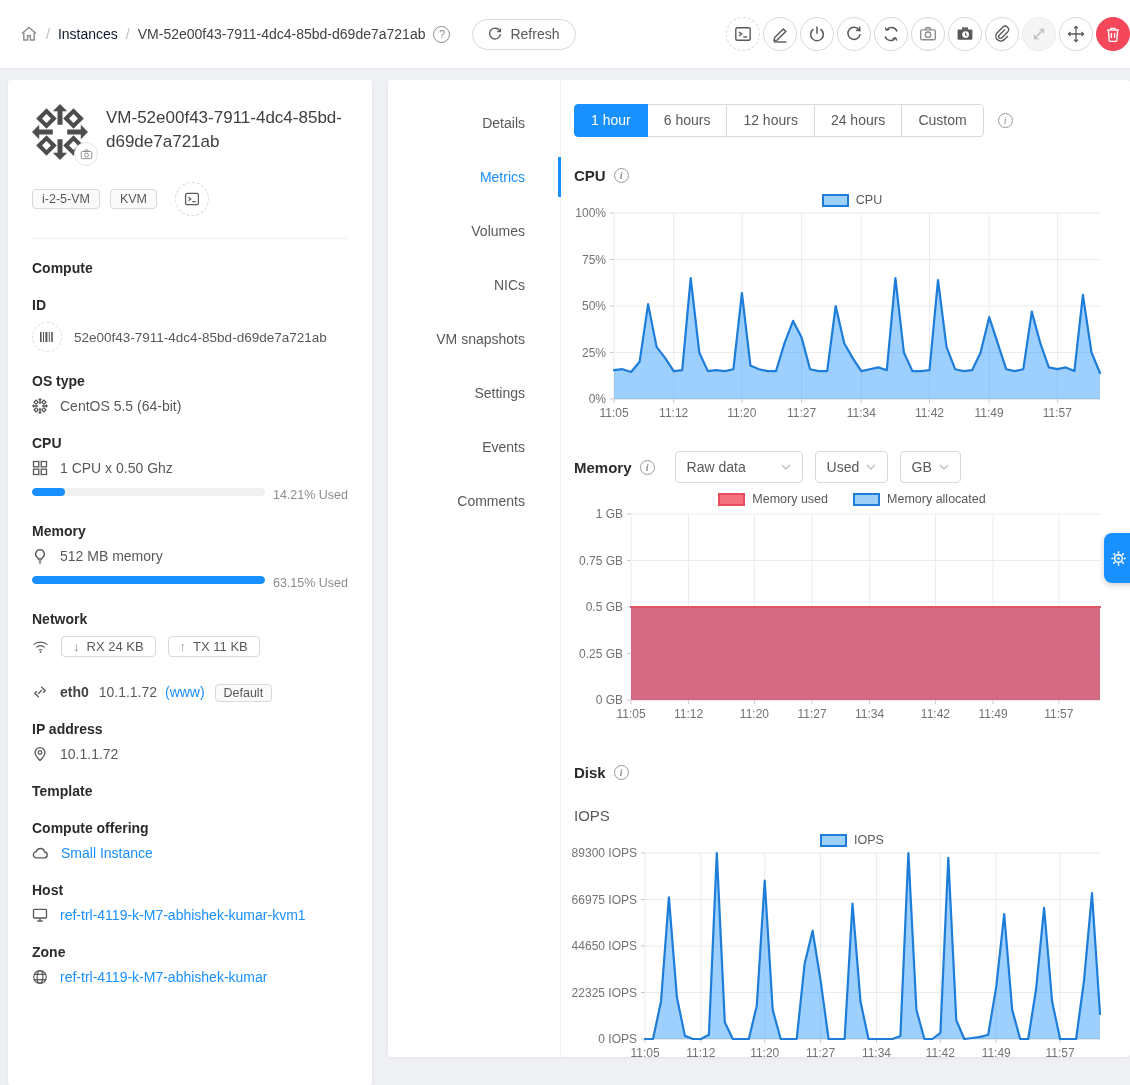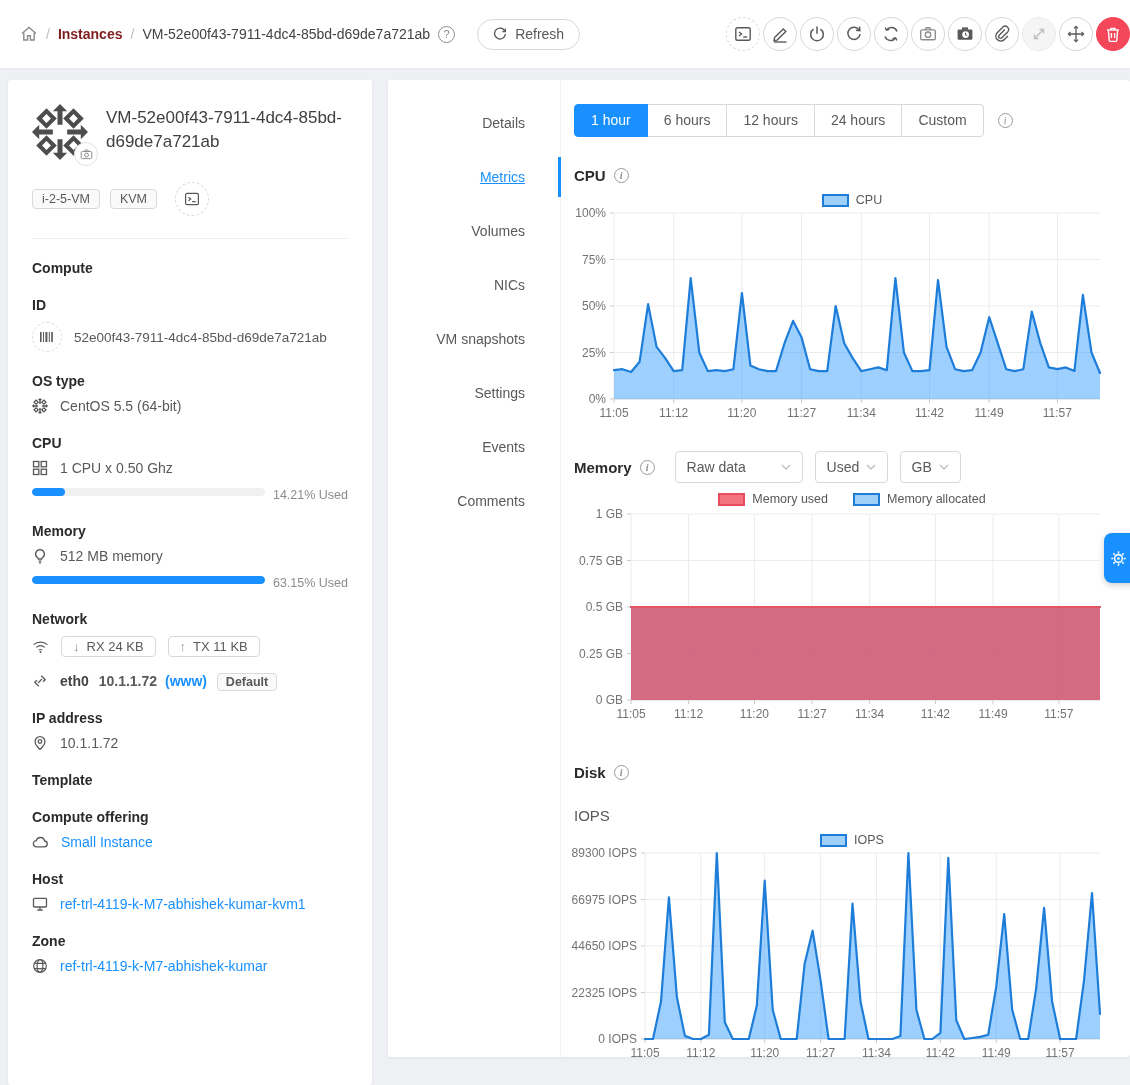--- a/index.html
+++ b/index.html
@@ -13,21 +13,21 @@
   svg { display:block; }
 
   
   .topbar {
     height:68px; background:#fff; display:flex; align-items:center;
     justify-content:space-between; padding:0 0 0 20px;
     box-shadow:0 1px 2px rgba(0,0,0,0.04);
   }
   .breadcrumb { display:flex; align-items:center; gap:8px; color:#8c8c8c; font-size:14px; white-space:nowrap; }
   .breadcrumb .sep { color:#bfbfbf; }
-  .crumb-link { color:#7f1d1d; cursor:pointer;font-weight:bold; }
+  .crumb-link { color:#0f172a; cursor:pointer; }
   .crumb-current { color:#434343; }
   .help-circle {
     width:17px; height:17px; border:1.4px solid #8c8c8c; border-radius:50%;
     display:inline-flex; align-items:center; justify-content:center;
     font-size:11px; color:#8c8c8c; cursor:pointer; flex:0 0 auto;
   }
   .refresh-btn {
     margin-left:14px; height:31px; padding:0 15px; border:1px solid #d9d9d9;
     border-radius:16px; background:#fff; display:inline-flex; align-items:center;
     gap:8px; color:#595959; font-size:14px; cursor:pointer;
@@ -90,21 +90,21 @@
     font-size:12.5px; padding:1px 8px; border-radius:4px; margin-left:6px;
   }
 
   
   .detail-card { flex:1; height:977px; display:flex; overflow:hidden; }
   .side-tabs { width:173px; border-right:1px solid #f0f0f0; padding-top:16px; flex:0 0 auto; }
   .side-tab {
     height:54px; line-height:54px; text-align:right; padding-right:35px;
     color:#595959; font-size:14px; cursor:pointer; position:relative;
   }
-  .side-tab.active { color:#1890ff;text-decoration:underline; }
+  .side-tab.active { color:#1890ff; }
   .side-tab.active::after {
     content:""; position:absolute; right:-1px; top:7px; bottom:7px; width:3px; background:#1890ff;
   }
   .content { flex:1; min-width:0; padding:24px 0 0 13px; }
 
   .tabs-row { display:flex; align-items:center; gap:14px; }
   .segmented { display:inline-flex; }
   .seg {
     height:33px; line-height:31px; padding:0 16px; background:#fff;
     border:1px solid #d9d9d9; color:#595959; font-size:14px; cursor:pointer;
@@ -392,21 +392,21 @@
         </span>
         <button class="pill-btn">
           <span style="color:#8c8c8c;">↓</span>
           <span>RX 24 KB</span>
         </button>
         <button class="pill-btn">
           <span style="color:#8c8c8c;">↑</span>
           <span>TX 11 KB</span>
         </button>
       </div>
-      <div class="sec-row" style="margin-top:16px;font-weight:bold;">
+      <div class="sec-row" style="margin-top:27px;">
         <span class="ic">
           <svg width="16" height="16" viewBox="0 0 16 16" fill="none" stroke="#595959" stroke-width="1.3">
             <path d="M9.3 2.8l3.9 3.9-2.1 2.1"></path>
               <path d="M6.7 13.2L2.8 9.3l2.1-2.1"></path>
               <path d="M6 10l4-4"></path>
           </svg>
         </span>
         <span>
           <b style="color:#434343;">eth0</b>
           <span style="margin-left:6px;">10.1.1.72</span>

